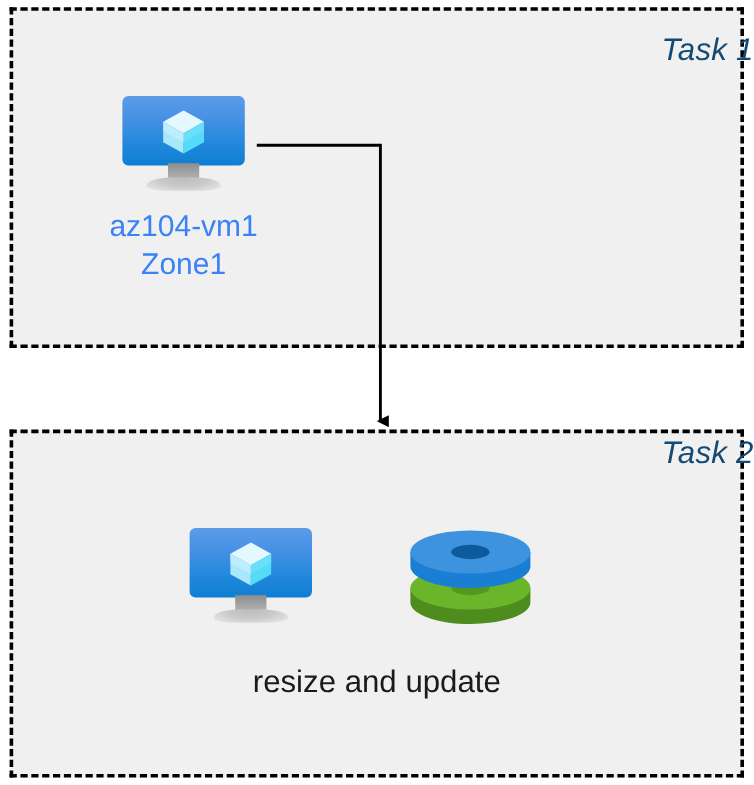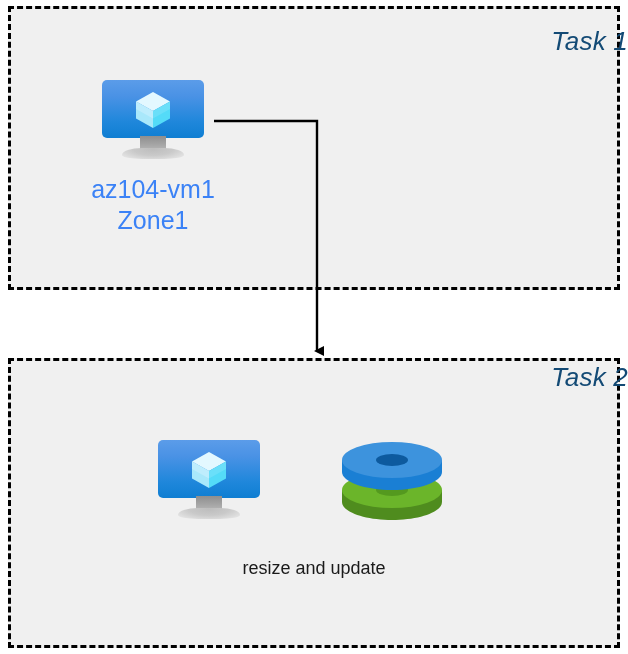--- a/index.html
+++ b/index.html
@@ -136,21 +136,21 @@
     top: 4px;
   }
   #disks-icon {
     position: absolute;
     left: 332px;
     top: 2px;
     width: 104px;
     height: 88px;
   }
   #task2-caption {
-    font-size: 18px;
+    font-size: 26px;
     line-height: 32px;
     color: #1a1a1a;
     margin-top: 24px;
     white-space: nowrap;
   }
 
   
   #connector {
     position: absolute;
     left: 0;

